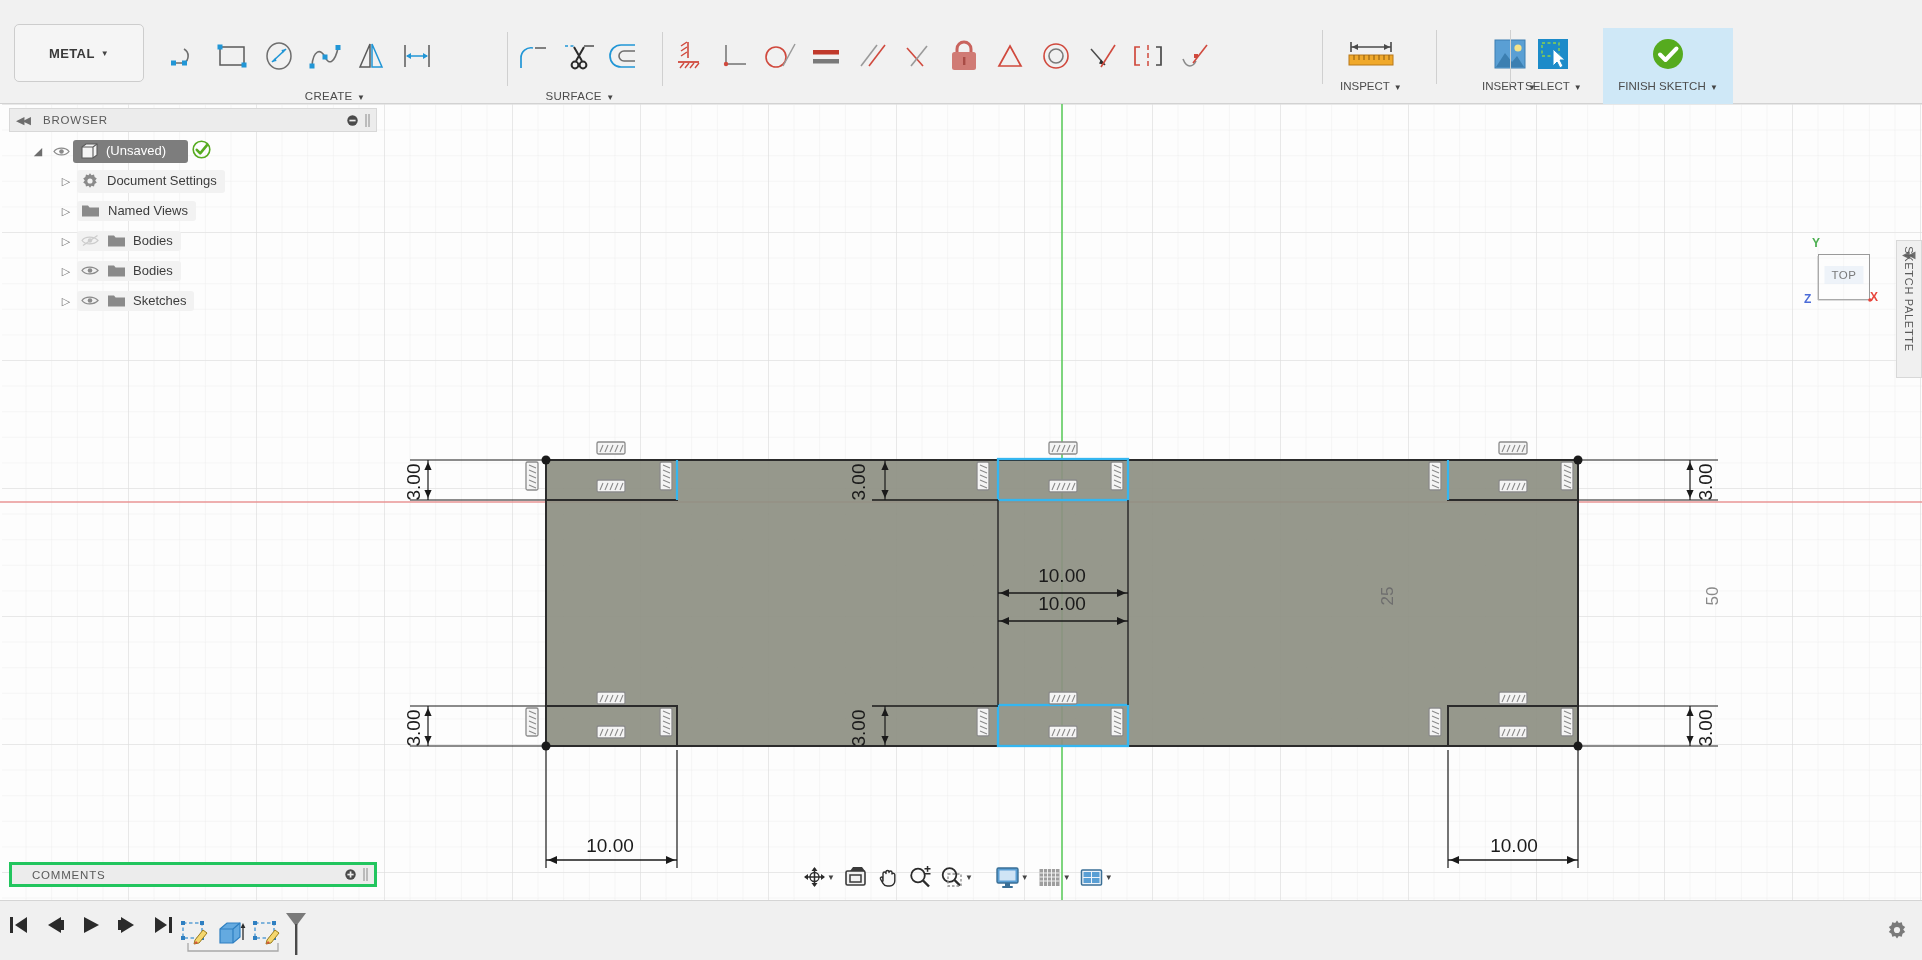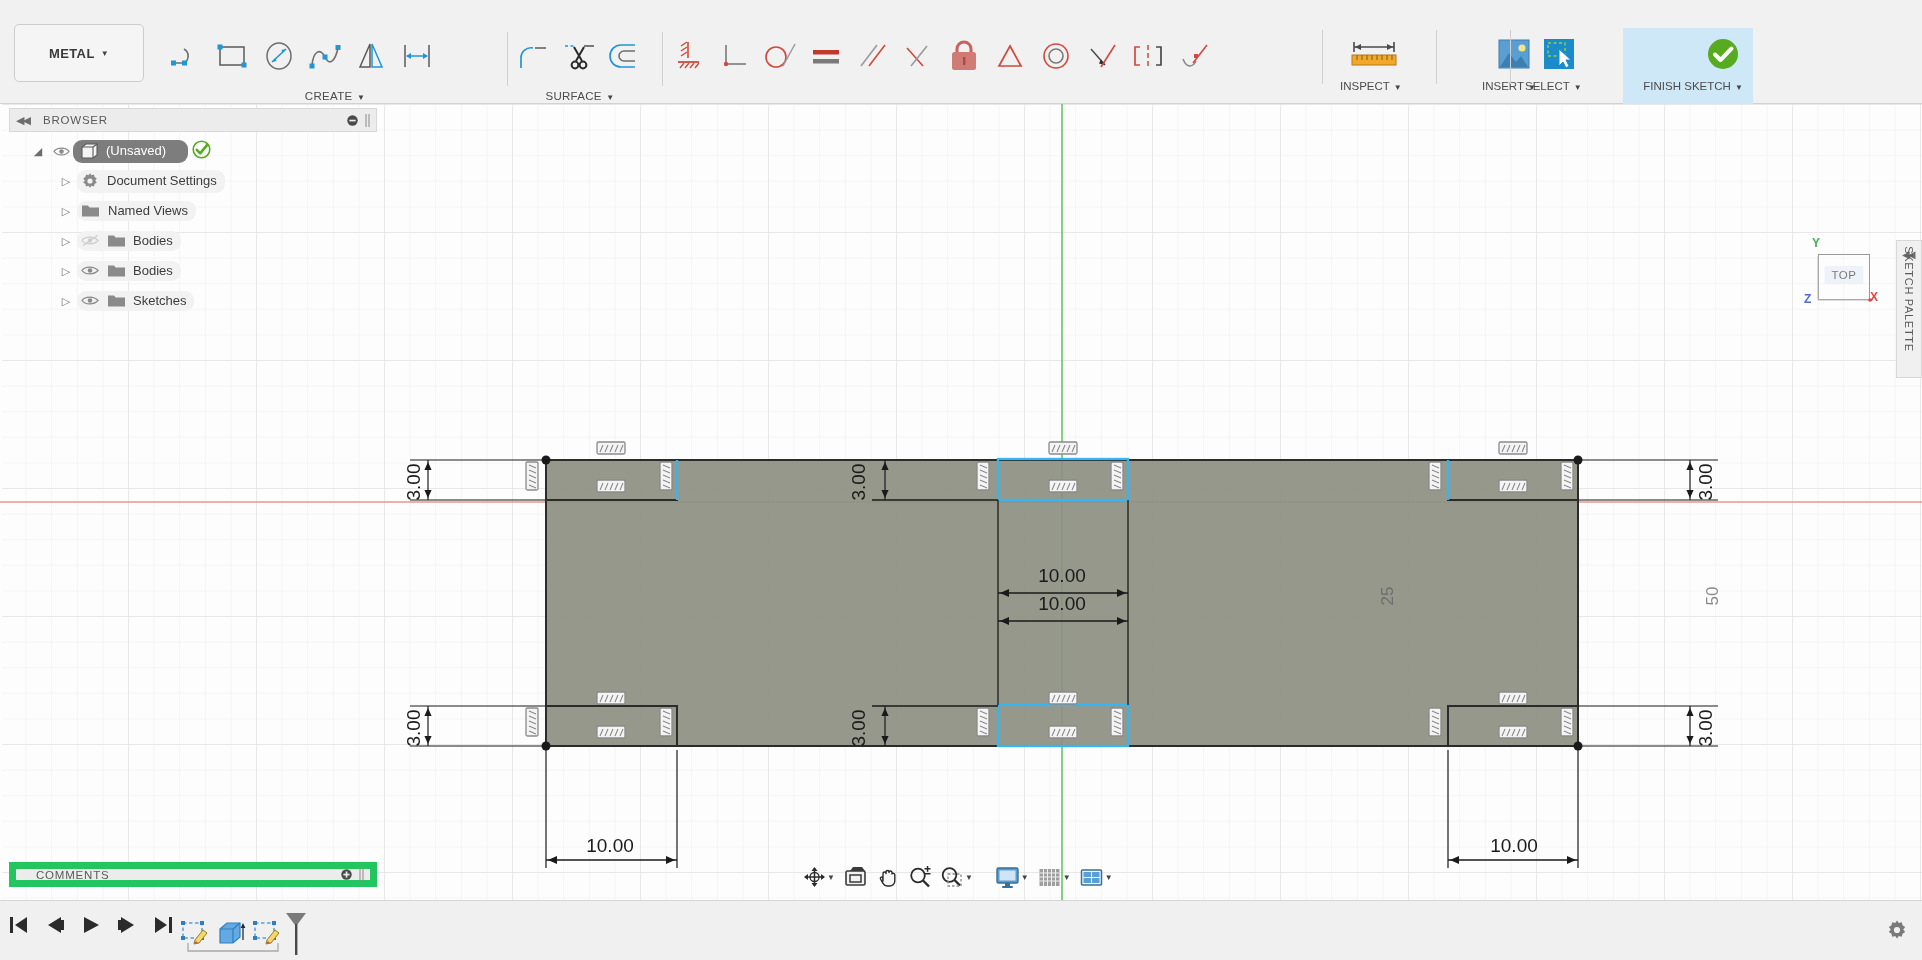--- a/index.html
+++ b/index.html
@@ -26,44 +26,44 @@
     font-size:13px; font-weight:bold; color:#3a3a3a; letter-spacing:.4px; }
 
   .grp{ position:absolute; top:28px; height:76px; }
   .grp .tools{ display:flex; align-items:center; height:56px; }
   .grp .glabel{ position:absolute; bottom:2px; width:100%; text-align:center;
     font-size:11.5px; color:#4c4c4c; letter-spacing:.3px; }
   .tbtn{ width:46px; height:52px; display:flex; align-items:center;
     justify-content:center; cursor:default; }
   .sep{ width:1px; height:54px; background:#d0d0d0; margin:0 7px; }
 
-  .bigbtn{ display:flex; flex-direction:column; align-items:flex-end;
+  .bigbtn{ display:flex; flex-direction:column; align-items:center;
     justify-content:flex-start; width:auto; padding:0 10px; height:76px; }
   .bigbtn .ic{ height:52px; display:flex; align-items:center; }
   .bigbtn .lb{ font-size:11.5px; color:#4c4c4c; }
-  .finish{ background:#cfe8f7;margin-left:20px; }
+  .finish{ background:#cfe8f7; }
 
   
   #canvas{ position:absolute; left:0; top:104px; width:1922px; height:856px;
     background:#fdfdfd; overflow:hidden; }
   #gridsvg{ position:absolute; left:0; top:0; }
 
   
   .browser{ position:absolute; left:9px; top:108px; width:368px; }
   .bhead{ height:24px; background:#ececec; border:1px solid #d8d8d8;
     display:flex; align-items:center; padding:0 6px; }
   .bhead .ttl{ font-size:11.5px; color:#5a5a5a; letter-spacing:.8px; margin-left:14px; }
   .bhead .rt{ margin-left:auto; display:flex; align-items:center; gap:7px; }
   .chev{ font-size:11px; color:#6d6d6d; letter-spacing:-2px; }
 
   .trow{ height:30px; display:flex; align-items:center; font-size:13px;
     color:#3c3c3c; }
   .trow .arw{ width:22px; text-align:center; font-size:11px; color:#6e6e6e; }
   .trow .eye{ width:24px; display:flex; align-items:center; justify-content:center; }
-  .trow .lbl{ background:#f2f2f2; padding:2px 8px 3px 4px; border-radius:9px; }
+  .trow .lbl{ background:#f2f2f2; padding:2px 8px 3px 4px; border-radius:3px; }
   .trow.root .lbl{ background:#7d7d7d; color:#fff; padding:3px 22px 4px 8px; }
 
   
   #sketch{ position:absolute; left:0; top:0; }
 
   
   .viewcube{ position:absolute; left:1810px; top:140px; width:68px; height:62px; }
   .vcbox{ position:absolute; left:8px; top:10px; width:52px; height:46px;
     border:1px solid #9a9a9a; background:rgba(255,255,255,.15); }
   .vctxt{ position:absolute; left:50%; top:50%; transform:translate(-50%,-50%);
@@ -75,21 +75,21 @@
   .palette{ position:absolute; left:1896px; top:240px; width:26px; height:138px;
     background:#f0f0f0; border:1px solid #d8d8d8; }
   .palette .pl{ position:absolute; left:50%; top:52px; transform:translateX(-50%) rotate(90deg);
     transform-origin:center; white-space:nowrap; font-size:11px; color:#5a5a5a;
     letter-spacing:.7px; }
   .palette .pc{ position:absolute; left:5px; top:8px; font-size:10px;
     color:#6d6d6d; letter-spacing:-2px; }
 
   
   .comments{ position:absolute; left:9px; top:862px; width:368px; height:25px;
-    background:#ececec; border:7px solid #22c55e; display:flex;
+    background:#ececec; border:3px solid #22c55e; display:flex;
     align-items:center; padding:0 6px; }
   .comments .ttl{ font-size:11.5px; color:#5a5a5a; letter-spacing:.8px; margin-left:14px; }
   .comments .rt{ margin-left:auto; display:flex; align-items:center; gap:7px; }
 
   
   .navbar{ position:absolute; left:800px; top:862px; height:30px;
     display:flex; align-items:center; gap:2px; }
   .nbtn{ height:26px; display:flex; align-items:center; justify-content:center;
     padding:0 3px; cursor:default; }
   .caret{ font-size:8px; color:#444; margin-left:1px; }

